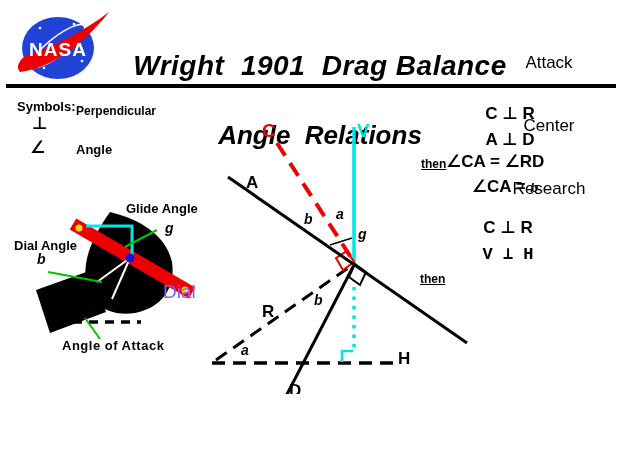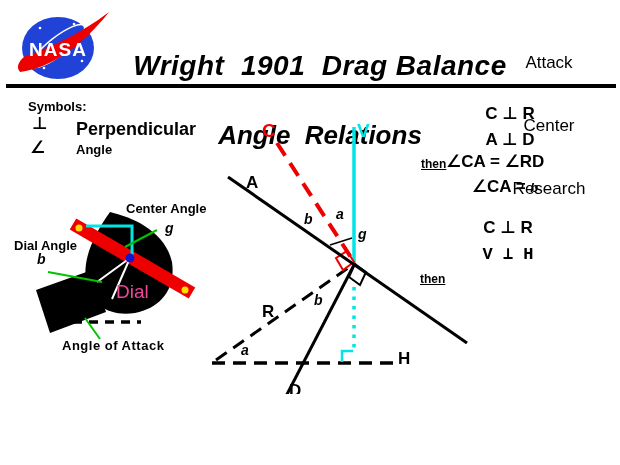--- a/index.html
+++ b/index.html
@@ -23,21 +23,21 @@
   #diagram-svg{position:absolute;left:0;top:0;}
   .eqline{font-size:17px;font-weight:bold;}
   .eqcenter{width:200px;text-align:center;}
   .then{font-size:12px;font-weight:bold;text-decoration:underline;}
   .var{font-size:13px;font-weight:bold;font-style:italic;}
   .varlab{font-size:14px;font-weight:bold;font-style:italic;}
   #result-box{left:397px;top:405px;width:206px;height:40px;border:3px solid var(--red);
     display:flex;align-items:center;justify-content:center;gap:24px;color:var(--red);}
   #result-box .op{font-size:17px;font-weight:bold;}
   #result-box .var{font-size:14px;}
-  .white-text{color:#ec4899;}
+  .white-text{color:#8b5cf6;margin-left:47px;}
   .red-text{color:var(--red);}
   .cyan-text{color:var(--cyan);}
 </style>
 </head>
 <body>
 
 <div id="page">
 
   <svg id="nasa-logo" class="abs" style="left:12px;top:6px;" width="100" height="80" viewBox="0 0 100 80">
     <ellipse cx="46" cy="42" rx="36" ry="31" fill="var(--nasa-blue)"></ellipse>
@@ -56,23 +56,23 @@
   </div>
 
   <div id="org-block" class="abs">
     <div>Attack</div>
     <div>Center</div>
     <div>Research</div>
   </div>
 
   <div id="header-rule" class="abs"></div>
 
-  <div class="abs b" style="left:17px;top:99px;font-size:13px;margin-left:11px;">Symbols:</div>
+  <div class="abs b" style="left:17px;top:99px;font-size:13px;">Symbols:</div>
   <div class="abs b" style="left:32px;top:113px;font-size:17px;">⊥</div>
-  <div class="abs b" style="left:76px;top:119px;font-size:18px;">Perpendicular</div>
+  <div class="abs b" style="left:76px;top:104px;font-size:12px;">Perpendicular</div>
   <div class="abs b" style="left:30px;top:137px;font-size:17px;">∠</div>
   <div class="abs b" style="left:76px;top:142px;font-size:13px;">Angle</div>
 
   <svg id="diagram-svg" width="620" height="465" viewBox="0 0 620 465">
 
     <path fill="#000" d="M 110 212 C 135 218 165 232 172 262 C 176 290 160 308 135 313 C 110 317 90 305 86 282 C 83 262 90 240 110 212 Z"></path>
     <polygon fill="#000" points="92,270 106,312 50,333 36,290"></polygon>
     <line x1="73" y1="224" x2="192" y2="293" stroke="var(--red)" stroke-width="13"></line>
     <polyline points="86,226 132,226 132,257" fill="none" stroke="var(--cyan)" stroke-width="3"></polyline>
     <line x1="130" y1="258" x2="97" y2="282" stroke="#fff" stroke-width="2"></line>
@@ -91,21 +91,21 @@
     <line x1="354" y1="127" x2="354" y2="264" stroke="var(--cyan)" stroke-width="3.5"></line>
     <line x1="354" y1="268" x2="354" y2="351" stroke="var(--cyan)" stroke-width="3.5" stroke-dasharray="3.5 6"></line>
     <polyline points="342,362 342,351 353,351" fill="none" stroke="var(--cyan)" stroke-width="2.5"></polyline>
     <polygon points="355,264 366,272 360,285 349,277" fill="#fff" stroke="#000" stroke-width="2"></polygon>
     <polygon points="354,262 347,251 336,258 343,270" fill="#fff" stroke="var(--red)" stroke-width="2"></polygon>
     <line x1="228" y1="177" x2="467" y2="343" stroke="#000" stroke-width="3"></line>
     <line x1="277" y1="143" x2="354" y2="262" stroke="var(--red)" stroke-width="4" stroke-dasharray="15 9"></line>
     <line x1="330" y1="245" x2="352" y2="238" stroke="#000" stroke-width="1.5"></line>
   </svg>
 
-  <div class="abs b" style="left:126px;top:201px;font-size:13px;">Center Angle</div>
+  <div class="abs b" style="left:126px;top:201px;font-size:13px;">Glide Angle</div>
   <div class="abs varlab" style="left:165px;top:220px;">g</div>
   <div class="abs b" style="left:14px;top:238px;font-size:13px;text-align:right;">Dial Angle</div>
   <div class="abs varlab" style="left:37px;top:251px;">b</div>
   <div class="abs white-text" style="left:116px;top:281px;font-size:19px;">Dial</div>
   <div class="abs varlab" style="left:66px;top:306px;">a</div>
   <div class="abs b" style="left:62px;top:338px;font-size:13px;letter-spacing:.5px;text-align:right;">Angle of Attack</div>
 
   <div class="abs b" style="left:246px;top:173px;font-size:17px;">A</div>
   <div class="abs b red-text" style="left:262px;top:120px;font-size:19px;">C</div>
   <div class="abs b cyan-text" style="left:357px;top:120px;font-size:19px;">V</div>

